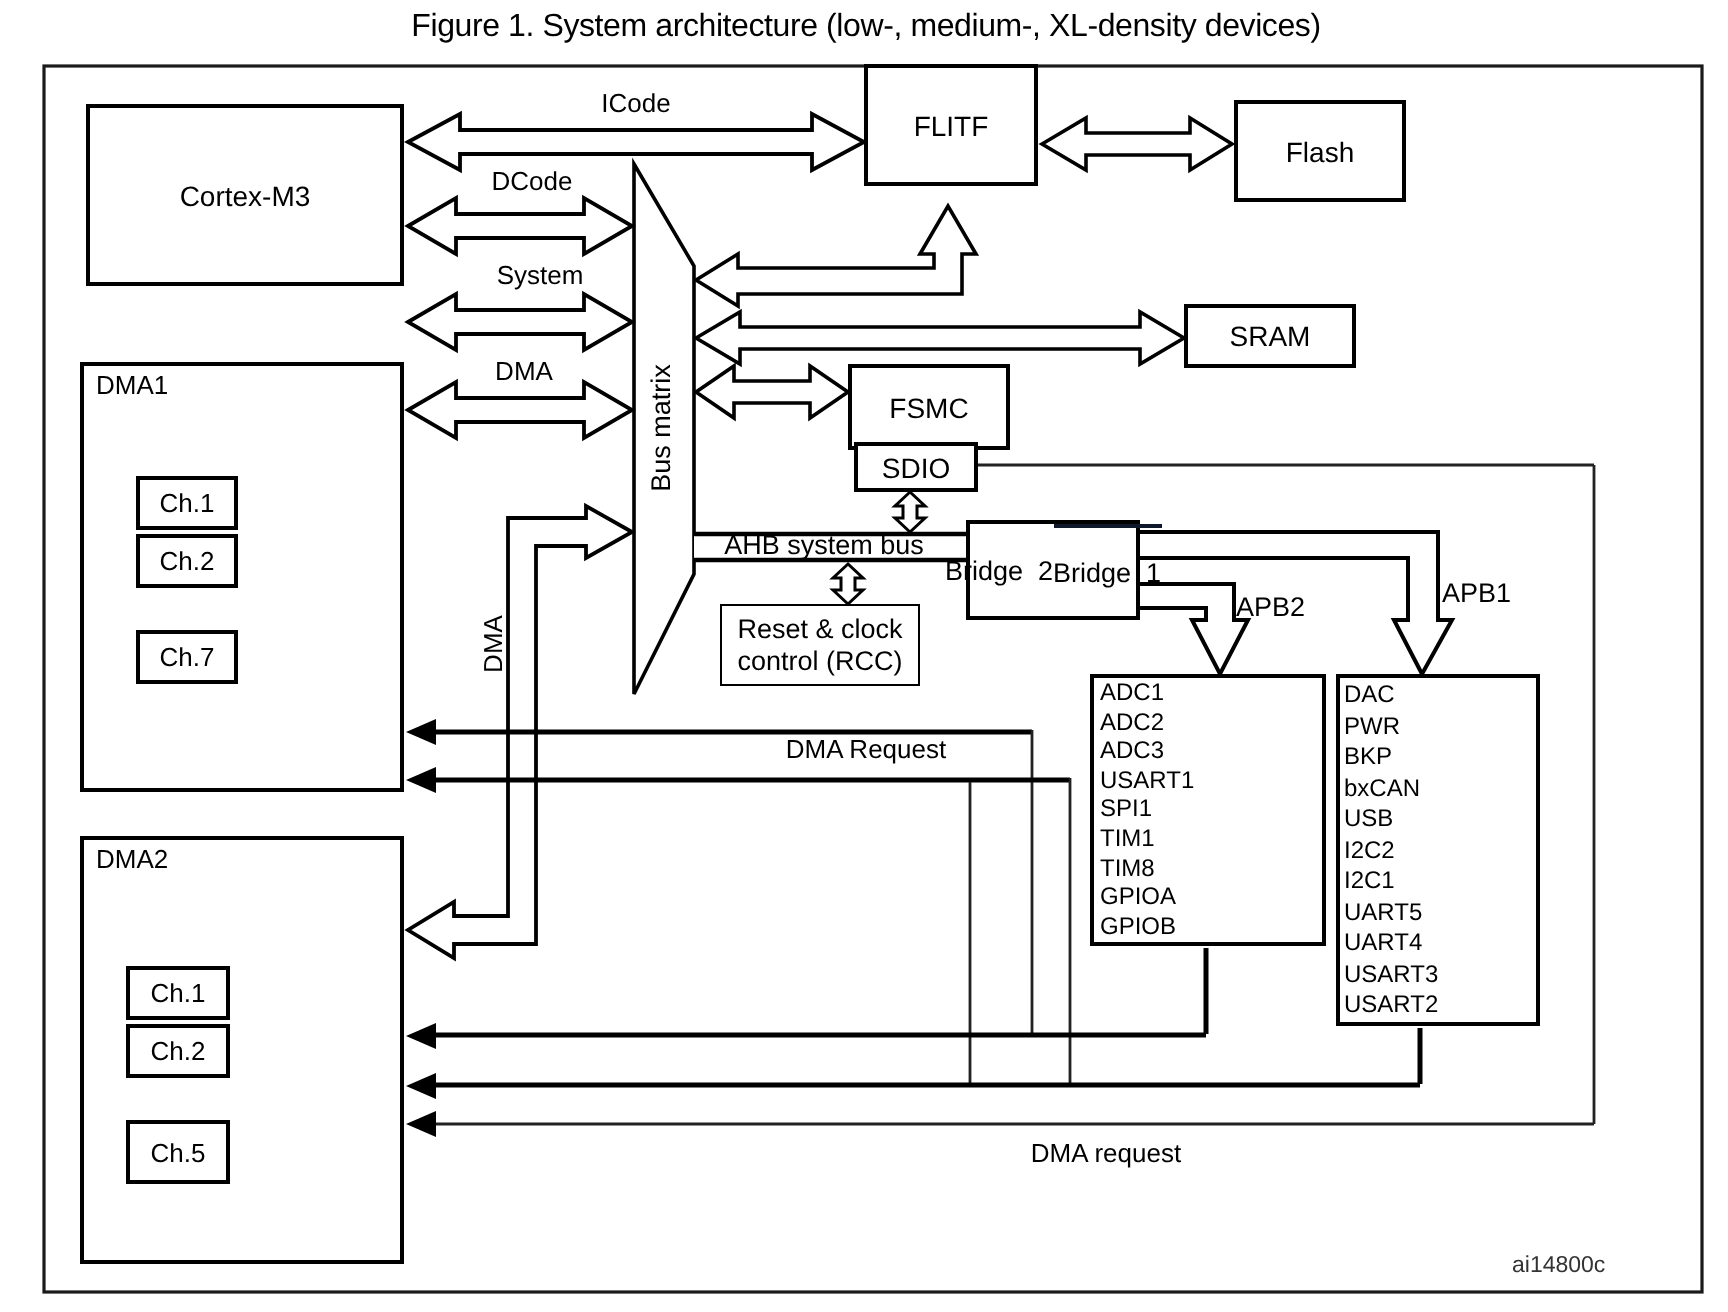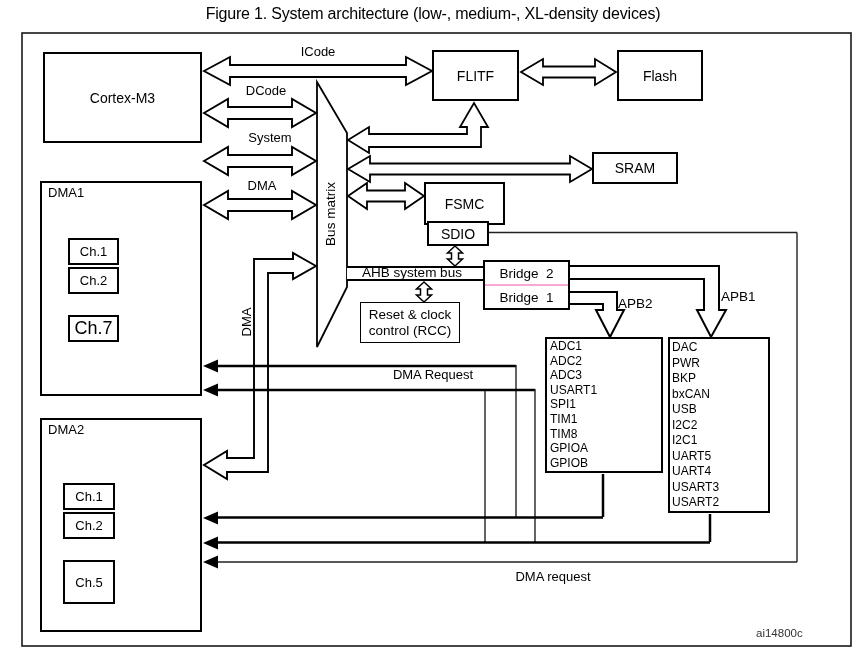--- a/index.html
+++ b/index.html
@@ -84,39 +84,39 @@
   <polygon points="142,574 131,569 131,579" fill="#000"></polygon>
   <path d="M89.5 542 V557" stroke="#000" stroke-width="2" stroke-dasharray="2.5 4" fill="none"></path>
 </svg>
 
 <div class="lbl title cx" style="left:433px;top:6px">Figure 1. System architecture (low-, medium-, XL-density devices)</div>
 
 <div class="box" style="left:43px;top:52px;width:159px;height:91px">
   <span>Cortex-M3</span>
 </div>
 
-<div class="box" style="left:432px;top:50px;width:87px;height:51px">
+<div class="box" style="left:432px;top:32px;width:87px;height:61px">
   <span>FLITF</span>
 </div>
 <div class="box" style="left:617px;top:50px;width:86px;height:51px">
   <span>Flash</span>
 </div>
 <div class="box" style="left:592px;top:152px;width:86px;height:32px">
   <span>SRAM</span>
 </div>
 <div class="box" style="left:424px;top:182px;width:81px;height:43px">
   <span>FSMC</span>
 </div>
 <div class="box" style="left:427px;top:221px;width:62px;height:25px">
   <span>SDIO</span>
 </div>
 
-<div class="box" style="left:483px;top:260px;width:87px;height:50px;flex-direction:column;padding:0;align-items:stretch">
+<div class="box" style="left:483px;top:260px;width:87px;height:50px;padding:0;align-items:stretch">
   <div class="pre" style="flex:1;display:flex;align-items:center;justify-content:center;font-size:13.5px">Bridge  2</div>
-  <div class="pre" style="flex:1;display:flex;align-items:center;justify-content:center;font-size:13.5px;border-top:2px solid #f9a8d4">Bridge  1</div>
+  <div class="pre" style="flex:1;display:flex;align-items:center;justify-content:center;font-size:13.5px;border-top:2px solid #0f172a">Bridge  1</div>
 </div>
 
 <div class="box" style="left:360px;top:302px;width:100px;height:41px;border-width:1.5px;flex-direction:column;font-size:13.5px;line-height:16px">
   <div>Reset &amp; clock</div>
   <div>control (RCC)</div>
 </div>
 
 <div class="box" style="left:545px;top:337px;width:118px;height:136px;border-width:2.5px"></div>
 <div class="plist" style="left:550px;top:339px;width:109px">
   <div class="col" style="line-height:14.6px">
@@ -150,33 +150,33 @@
 </div>
 
 <div class="box" style="left:40px;top:181px;width:162px;height:215px;justify-content:flex-start;align-items:flex-start"></div>
 <span class="corner-lbl" style="left:48px;top:185px">DMA1</span>
 <div class="box" style="left:68px;top:238px;width:51px;height:27px;font-size:13px">
   <span>Ch.1</span>
 </div>
 <div class="box" style="left:68px;top:267px;width:51px;height:27px;font-size:13px">
   <span>Ch.2</span>
 </div>
-<div class="box" style="left:68px;top:315px;width:51px;height:27px;font-size:18px">
+<div class="box" style="left:68px;top:315px;width:51px;height:27px;font-size:13px">
   <span>Ch.7</span>
 </div>
 
 <div class="box" style="left:40px;top:418px;width:162px;height:214px;justify-content:flex-start;align-items:flex-start"></div>
 <span class="corner-lbl" style="left:48px;top:422px">DMA2</span>
 <div class="box" style="left:63px;top:483px;width:52px;height:27px;font-size:13px">
   <span>Ch.1</span>
 </div>
 <div class="box" style="left:63px;top:512px;width:52px;height:27px;font-size:13px">
   <span>Ch.2</span>
 </div>
-<div class="box" style="left:63px;top:560px;width:52px;height:44px;font-size:13px">
+<div class="box" style="left:63px;top:560px;width:52px;height:32px;font-size:13px">
   <span>Ch.5</span>
 </div>
 
 <span class="lbl cx" style="left:318px;top:45px">ICode</span>
 <span class="lbl cx" style="left:266px;top:84px">DCode</span>
 <span class="lbl cx" style="left:270px;top:131px">System</span>
 <span class="lbl cx" style="left:262px;top:179px">DMA</span>
 <span class="lbl rot" style="left:331px;top:214px;font-size:13.5px">Bus matrix</span>
 <span class="lbl rot" style="left:247px;top:322px">DMA</span>
 <span class="lbl cx" style="left:412px;top:266px;font-size:13.5px">AHB system bus</span>

